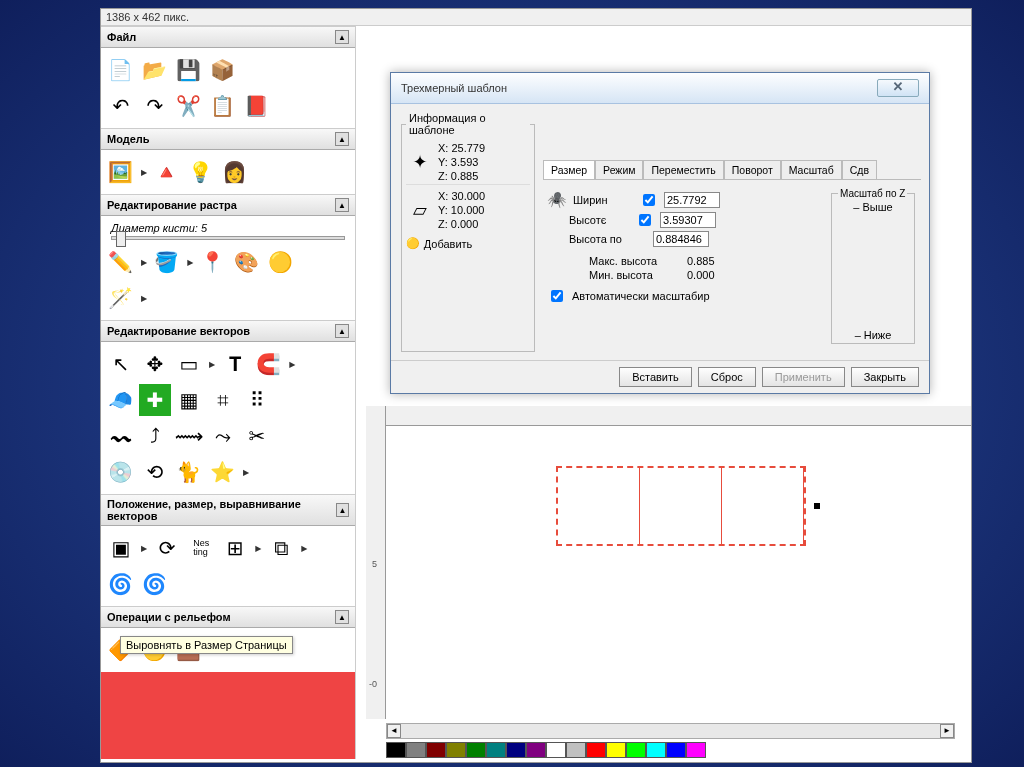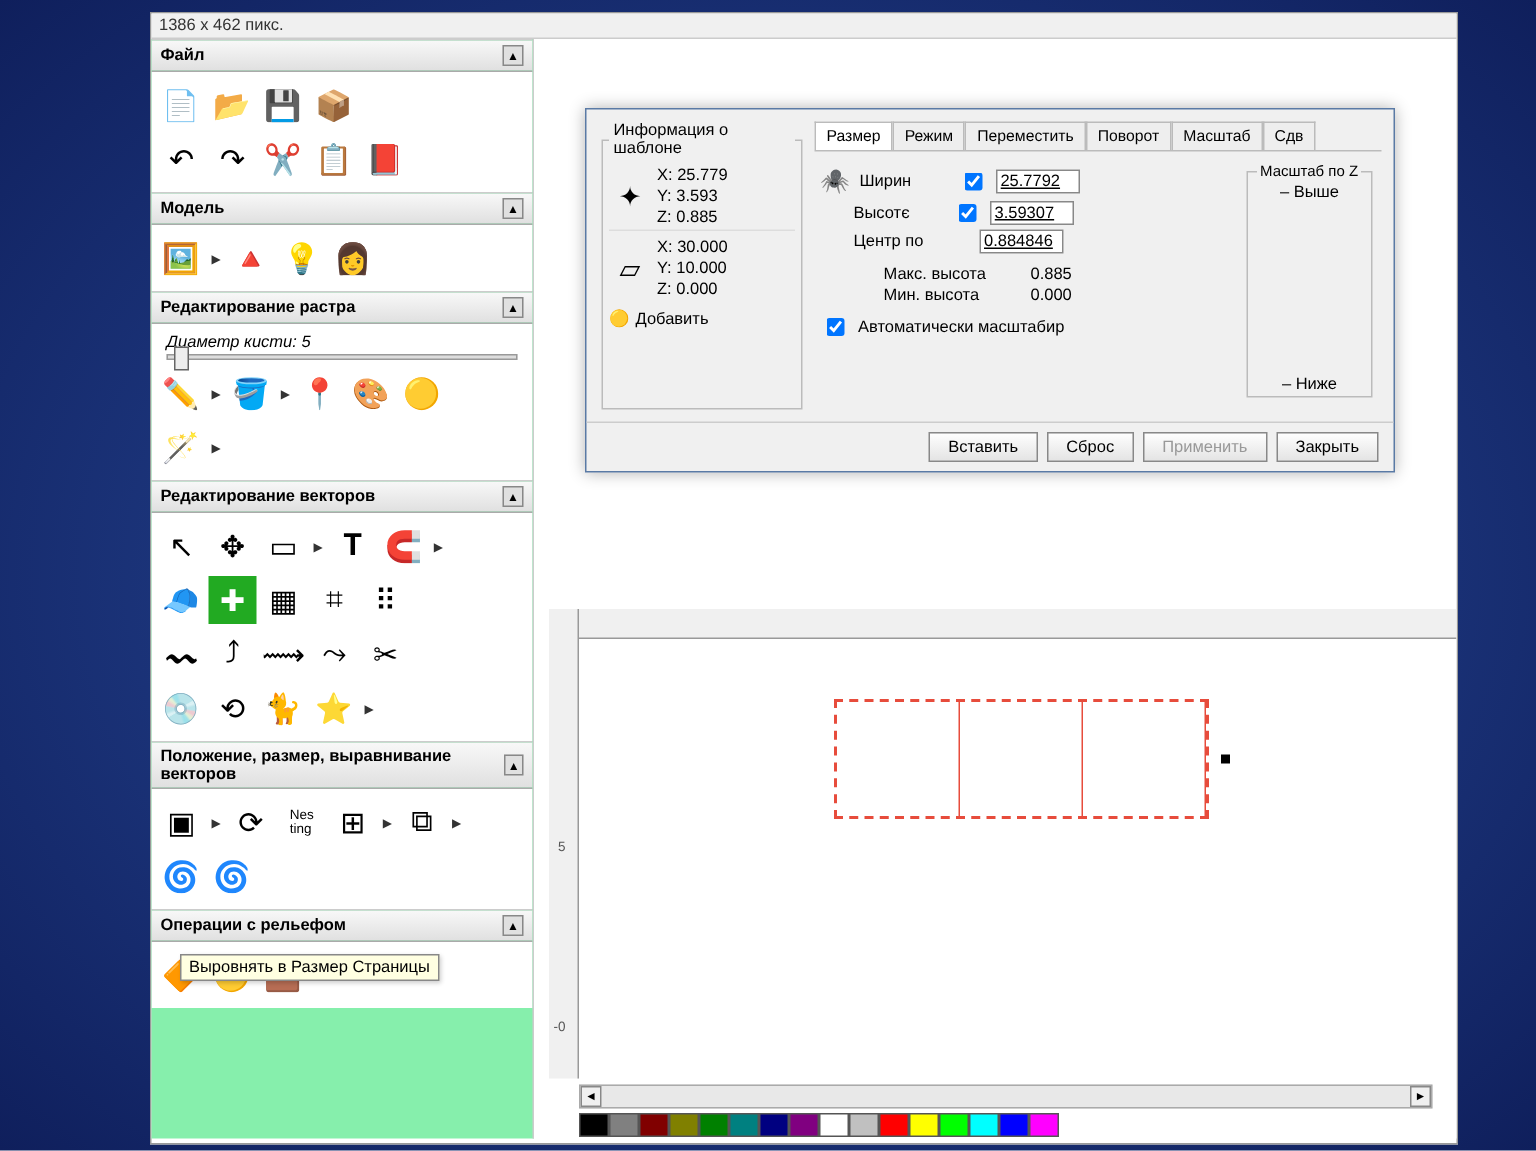--- a/index.html
+++ b/index.html
@@ -1,20 +1,20 @@
 <!DOCTYPE html>
 <html><head>
 <meta charset="utf-8">
 <style>
 * { box-sizing: border-box; font-family: Tahoma, Arial, sans-serif; font-size: 11px; }
 body { margin: 0; background: radial-gradient(ellipse at center, #2a4d9e 0%, #0f1f5c 100%); width: 1024px; height: 767px; overflow: hidden; position: relative; }
 .main-window { position: absolute; left: 100px; top: 8px; width: 872px; height: 755px; background: #fff; border: 1px solid #999; }
 .status-bar { padding: 2px 5px; color: #333; border-bottom: 1px solid #ccc; background: #f0f0f0; }
 .content-area { display: flex; height: calc(100% - 20px); }
-.sidebar { width: 255px; background: #86efac; border-right: 1px solid #ccc; overflow-y: auto; }
+.sidebar { width: 255px; background: #ef4444; border-right: 1px solid #ccc; overflow-y: auto; }
 .sidebar::-webkit-scrollbar { width: 16px; }
 .sidebar::-webkit-scrollbar-track { background: #e8e8e8; }
 .sidebar::-webkit-scrollbar-thumb { background: #bbb; border: 1px solid #999; }
 .panel-header { background: linear-gradient(#f8f8f8, #e0e0e0); border-top: 1px solid #ccc; border-bottom: 1px solid #aaa; padding: 3px 6px; font-weight: bold; display: flex; justify-content: space-between; align-items: center; cursor: pointer; }
 .collapse-btn { width: 14px; height: 14px; background: #e0e0e0; border: 1px solid #888; display: flex; align-items: center; justify-content: center; font-size: 8px; }
 .panel-body { padding: 4px; background: #fff; }
 .tool-row { display: flex; gap: 2px; padding: 2px 0; flex-wrap: wrap; }
 .tool-btn { width: 32px; height: 32px; display: flex; align-items: center; justify-content: center; cursor: pointer; border: 1px solid transparent; font-size: 20px; }
 .expand-arrow { font-size: 8px; color: #333; align-self: center; margin: 0 2px; }
 .brush-label { font-style: italic; padding: 2px 6px; }
@@ -40,29 +40,29 @@
 .dialog-title { background: linear-gradient(#fdfeff, #d6e5f5); padding: 6px 10px; display: flex; justify-content: space-between; align-items: center; color: #333; border-bottom: 1px solid #a8c2e0; }
 .dialog-close { width: 42px; height: 18px; background: linear-gradient(#f5f9fd,#d0e3f5); border: 1px solid #8ab; border-radius: 2px; color: #567; text-align: center; font-weight: bold; cursor: pointer; font-size:13px; line-height:14px;}
 .dialog-body { padding: 8px; display: flex; gap: 6px; }
 .info-group { border: 1px solid #bbb; padding: 4px; width: 134px; }
 .info-group legend { font-size: 11px; padding: 0 3px; }
 .info-row { display: flex; align-items: center; gap: 4px; margin: 1px 0; }
 .info-icon { width: 28px; height: 24px; display: flex; align-items: center; justify-content: center; font-size: 18px; }
 .info-vals { display: flex; flex-direction: column; font-size: 11px; line-height: 14px; }
 .info-line { white-space: nowrap; }
 .add-btn { display: flex; align-items: center; gap: 4px; margin-top: 6px; cursor: pointer; }
-.right-panel { flex: 1; }
+.right-panel { flex: 1; margin-top: 48px; }
 .tabs { display: flex; border-bottom: 1px solid #bbb; gap: 0; }
 .tab { padding: 3px 7px; border: 1px solid #bbb; border-bottom: none; background: #eee; cursor: pointer; font-size: 10.5px; white-space:nowrap; }
 .tab.active { background: #fff; }
 .tab-body { padding: 8px 4px; display: flex; gap: 8px; }
 .size-col { flex: 1; }
 .field-row { display: flex; align-items: center; gap: 6px; margin: 2px 0; }
 .field-label { width: 60px; font-size: 11px; text-align: left; }
-.field-input { width: 56px; border: 1px solid #888; padding: 1px 2px; font-size: 11px; text-decoration: underline; }
+.field-input { width: 56px; border: 1px solid #888; padding: 1px 2px; font-size: 11px; }
 .checkbox { width: 12px; height: 12px; }
 .static-row { display: flex; gap: 8px; margin: 2px 0; font-size: 11px; padding-left: 42px; }
 .static-label { width: 90px; }
 .z-scale-group { border: 1px solid #bbb; padding: 2px 6px; width: 84px; }
 .z-scale-group legend { font-size: 10px; }
 .z-slider-area { display: flex; flex-direction: column; align-items: center; height: 140px; position: relative; justify-content: space-between; }
 .z-slider-track { width: 4px; flex:1; background: #ddd; margin: 4px 0; position: relative; }
 .z-slider-thumb { position: absolute; left: -6px; top: 45%; width: 16px; height: 8px; background: #eee; border: 1px solid #666; }
 .z-text { font-size: 10px; display:flex; align-items:center; gap:3px; }
 .dialog-footer { display: flex; justify-content: flex-end; gap: 6px; padding: 6px 10px; border-top: 1px solid #ccc; }
@@ -247,20 +247,24 @@
         <div class="color-swatch" style="background:#0f0"></div>
         <div class="color-swatch" style="background:#0ff"></div>
         <div class="color-swatch" style="background:#00f"></div>
         <div class="color-swatch" style="background:#f0f"></div>
       </div>
     </div>
   </div>
 </div>
 
 <div class="dialog">
+  <div class="dialog-title">
+    <span>Трехмерный шаблон</span>
+    <div class="dialog-close">✕</div>
+  </div>
   <div class="dialog-body">
     <fieldset class="info-group">
       <legend>Информация о шаблоне</legend>
       <div class="info-row">
         <div class="info-icon">✦</div>
         <div class="info-vals">
           <span class="info-line">X:  25.779</span>
           <span class="info-line">Y:  3.593</span>
           <span class="info-line">Z:  0.885</span>
         </div>
@@ -297,21 +301,21 @@
             <input class="field-input" value="25.7792" style="">
           </div>
           <div class="field-row">
             <span style="width:16px;"></span>
             <span class="field-label">Высотє</span>
             <input type="checkbox" class="checkbox" checked="" style="">
             <input class="field-input" value="3.59307" style="">
           </div>
           <div class="field-row">
             <span style="width:16px;"></span>
-            <span class="field-label">Центр по</span>
+            <span class="field-label">Высота по</span>
             <span style="width:12px;"></span>
             <input class="field-input" value="0.884846" style="">
           </div>
           <div class="static-row" style="margin-top:8px;">
             <span class="static-label">Макс. высота</span>
             <span>0.885</span>
           </div>
           <div class="static-row">
             <span class="static-label">Мин. высота</span>
             <span>0.000</span>

